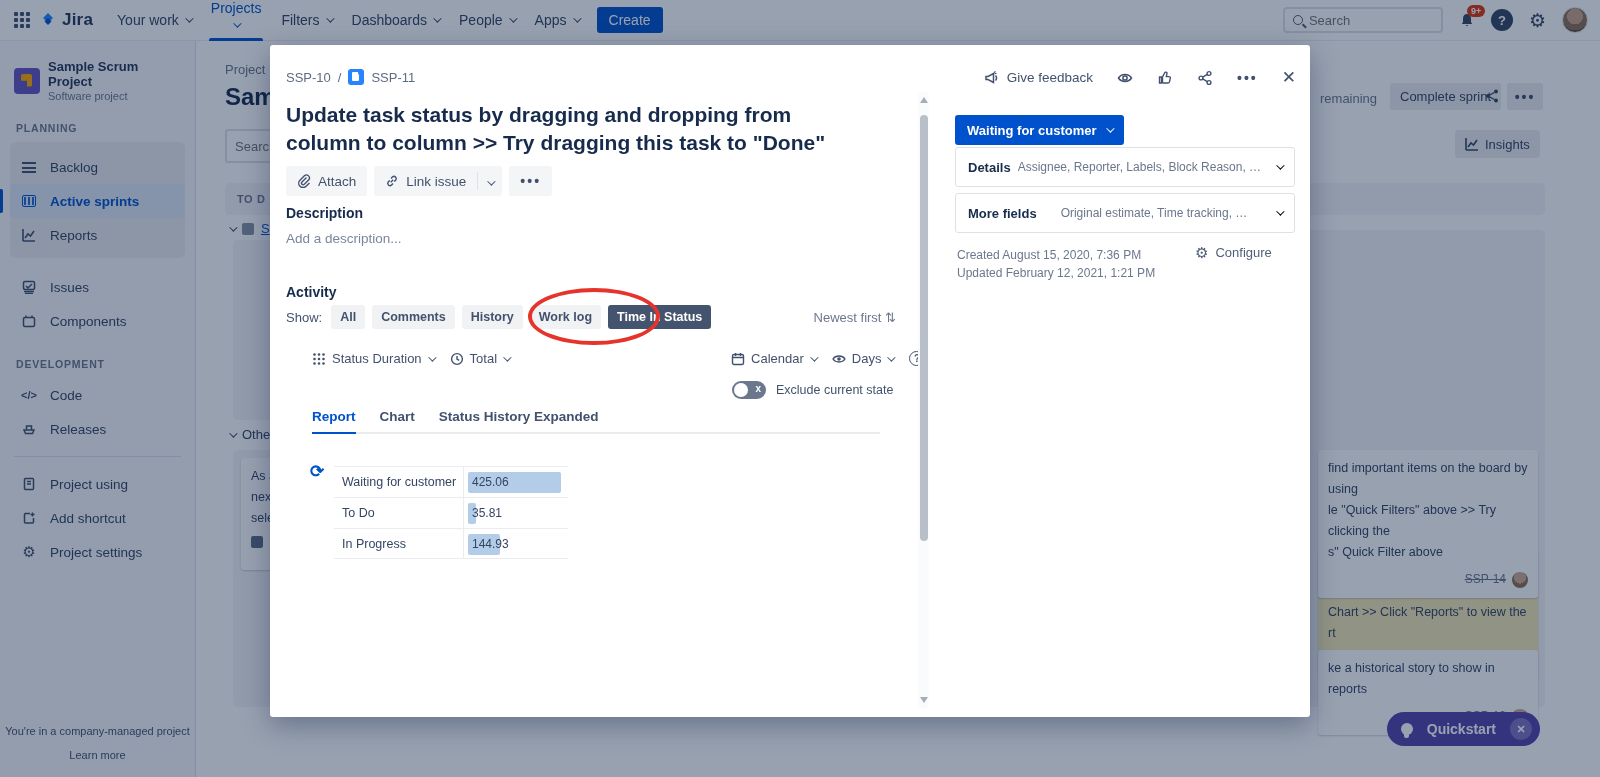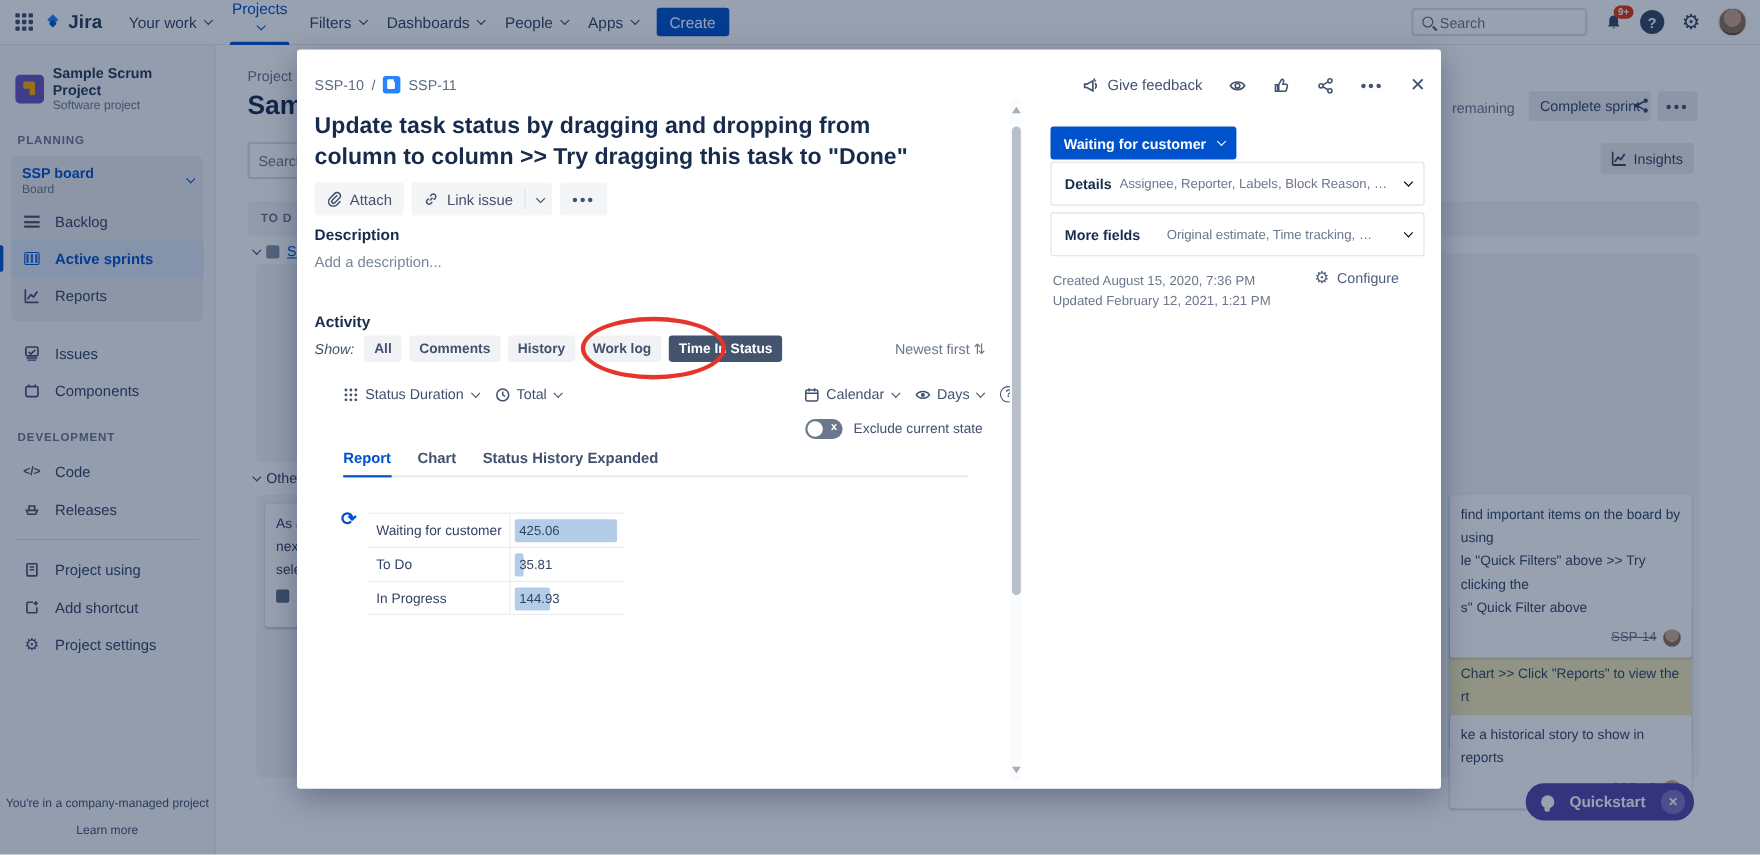--- a/index.html
+++ b/index.html
@@ -105,21 +105,21 @@
   .mbtnrow { left:16px; top:121px; display:flex; align-items:center; gap:7px; }
   .pillbtn { background:#F4F5F7; border:none; border-radius:3px; height:30px; display:flex; align-items:center; gap:7px;
              padding:0 11px; font-size:13.5px; color:#42526E; cursor:pointer; }
   .splitbtn { background:#F4F5F7; border-radius:3px; height:30px; display:flex; align-items:center; }
   .splitbtn .main { display:flex; align-items:center; gap:7px; padding:0 11px; font-size:13.5px; color:#42526E; cursor:pointer; }
   .splitbtn .sep { width:1px; height:18px; background:#DFE1E6; }
   .splitbtn .carr { padding:0 9px; cursor:pointer; color:#42526E; }
   .sechead { font-size:14px; font-weight:600; color:#172B4D; }
   .descph { font-size:13.5px; color:#7A869A; }
   .showrow { left:16px; top:260px; display:flex; align-items:center; gap:7px; }
-  .showlbl { font-size:13px; color:#42526E; margin-right:2px;font-style:italic; }
+  .showlbl { font-size:13px; color:#42526E; margin-right:2px; }
   .fpill { background:#F1F2F4; border-radius:3px; padding:5px 9px; font-size:12.5px; font-weight:600; color:#42526E; cursor:pointer; }
   .fpill.sel { background:#44546F; color:#fff; }
   .newest { left:536px; top:265px; width:90px; text-align:right; font-size:13px; color:#6B778C; cursor:pointer; }
   .tisbar { left:42px; top:306px; display:flex; align-items:center; gap:16px; font-size:13px; color:#42526E; }
   .tisitem { display:flex; align-items:center; gap:6px; cursor:pointer; }
   .tisgap { width:190px; }
   .qmark { width:15px; height:15px; border:1.6px solid #42526E; border-radius:50%; font-size:10px; font-weight:700;
            display:flex; align-items:center; justify-content:center; color:#42526E; }
   .togglerow { left:462px; top:336px; display:flex; align-items:center; gap:10px; }
   .toggle { width:34px; height:18px; border-radius:9px; background:#6B778C; position:relative; cursor:pointer; }
@@ -228,27 +228,20 @@
   <div class="sidebar">
     <div class="proj">
       <div class="projicon"></div>
       <div>
         <div class="projname">Sample Scrum Project</div>
         <div class="projtype">Software project</div>
       </div>
     </div>
     <div class="seclabel">PLANNING</div>
     <div class="boardbox">
-      <div class="boardhead">
-        <div>
-          <div class="boardname">SSP board</div>
-          <div class="boardsub">Board</div>
-        </div>
-        <span class="chev" style="color:#0052CC"></span>
-      </div>
       <div class="sideitem">
         <span class="ic">
             <span class="bars3"></span>
           </span>
         <span>Backlog</span>
       </div>
       <div class="sideitem sel">
         <span class="ic">
             <span class="colsicon">
               <i></i>

